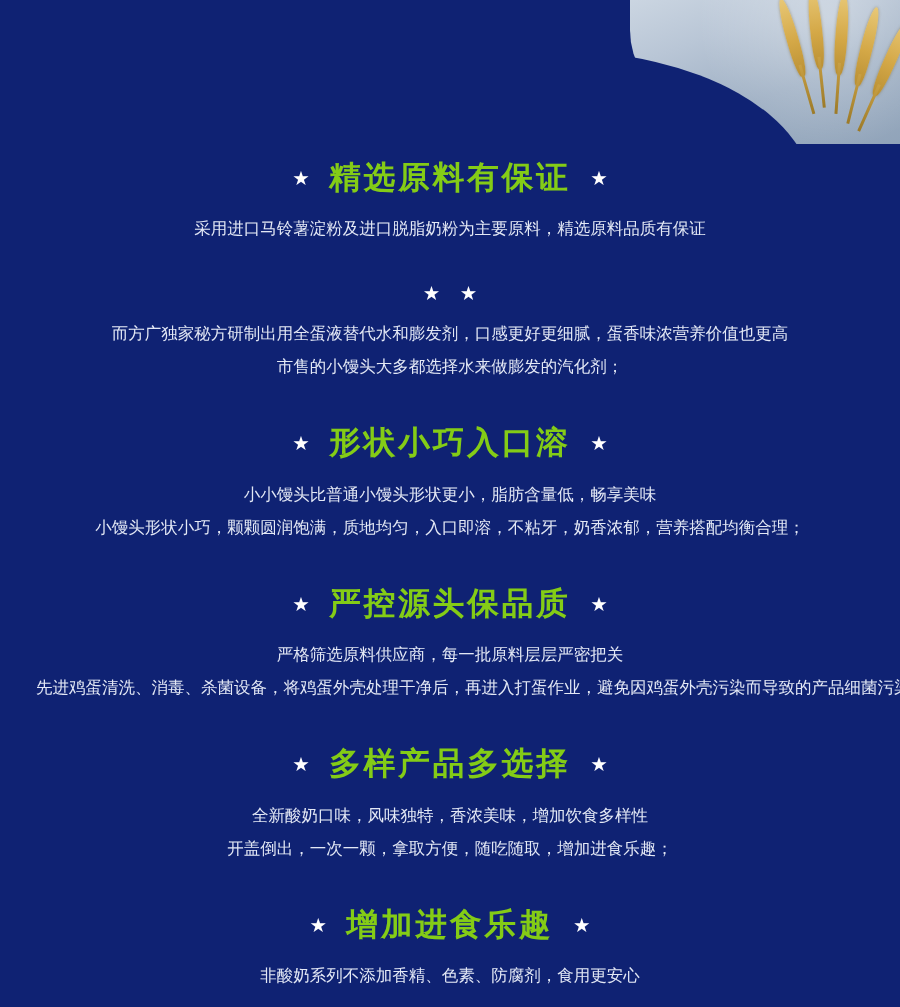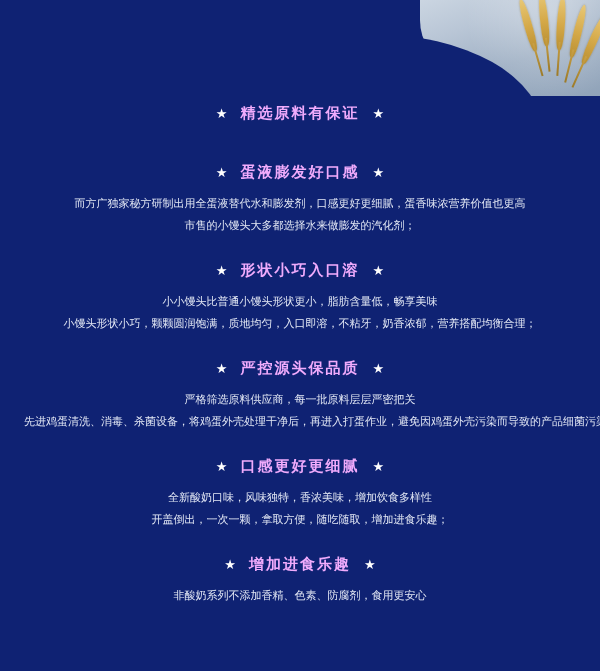--- a/index.html
+++ b/index.html
@@ -88,24 +88,24 @@
 
   .heading {
     display: flex;
     align-items: center;
     justify-content: center;
     gap: 13px;
     margin-bottom: 13px;
   }
 
   .heading .title {
-    font-size: 15px;
+    font-size: 21px;
     font-weight: bold;
     letter-spacing: 2px;
-    color: #f0abfc;
+    color: #84cc16;
     font-family: "DejaVu Sans", "Liberation Sans", sans-serif;
     white-space: nowrap;
   }
 
   .star {
     font-size: 13px;
     line-height: 1;
     color: #ffffff;
     display: inline-block;
   }
@@ -138,26 +138,28 @@
 </div>
 
 <div id="content">
 
   <div class="section">
     <div class="heading">
       <span class="star">★</span>
       <span class="title">精选原料有保证</span>
       <span class="star">★</span>
     </div>
-  </div>
-
-  <div class="section">
-    <div class="heading">
-      <span class="star">★</span>
-      <span class="title">蛋液膨发好口感</span>
+    <div class="lines">
+      <div class="line">采用进口马铃薯淀粉及进口脱脂奶粉为主要原料，精选原料品质有保证</div>
+    </div>
+  </div>
+
+  <div class="section">
+    <div class="heading">
+      <span class="star">★</span>
       <span class="star">★</span>
     </div>
     <div class="lines">
       <div class="line">而方广独家秘方研制出用全蛋液替代水和膨发剂，口感更好更细腻，蛋香味浓营养价值也更高</div>
       <div class="line">市售的小馒头大多都选择水来做膨发的汽化剂；</div>
     </div>
   </div>
 
   <div class="section">
     <div class="heading">
@@ -179,21 +181,21 @@
     </div>
     <div class="lines">
       <div class="line">严格筛选原料供应商，每一批原料层层严密把关</div>
       <div class="line">先进鸡蛋清洗、消毒、杀菌设备，将鸡蛋外壳处理干净后，再进入打蛋作业，避免因鸡蛋外壳污染而导致的产品细菌污染</div>
     </div>
   </div>
 
   <div class="section">
     <div class="heading">
       <span class="star">★</span>
-      <span class="title">口感更好更细腻</span>
+      <span class="title">多样产品多选择</span>
       <span class="star">★</span>
     </div>
     <div class="lines">
       <div class="line">全新酸奶口味，风味独特，香浓美味，增加饮食多样性</div>
       <div class="line">开盖倒出，一次一颗，拿取方便，随吃随取，增加进食乐趣；</div>
     </div>
   </div>
 
   <div class="section">
     <div class="heading">

